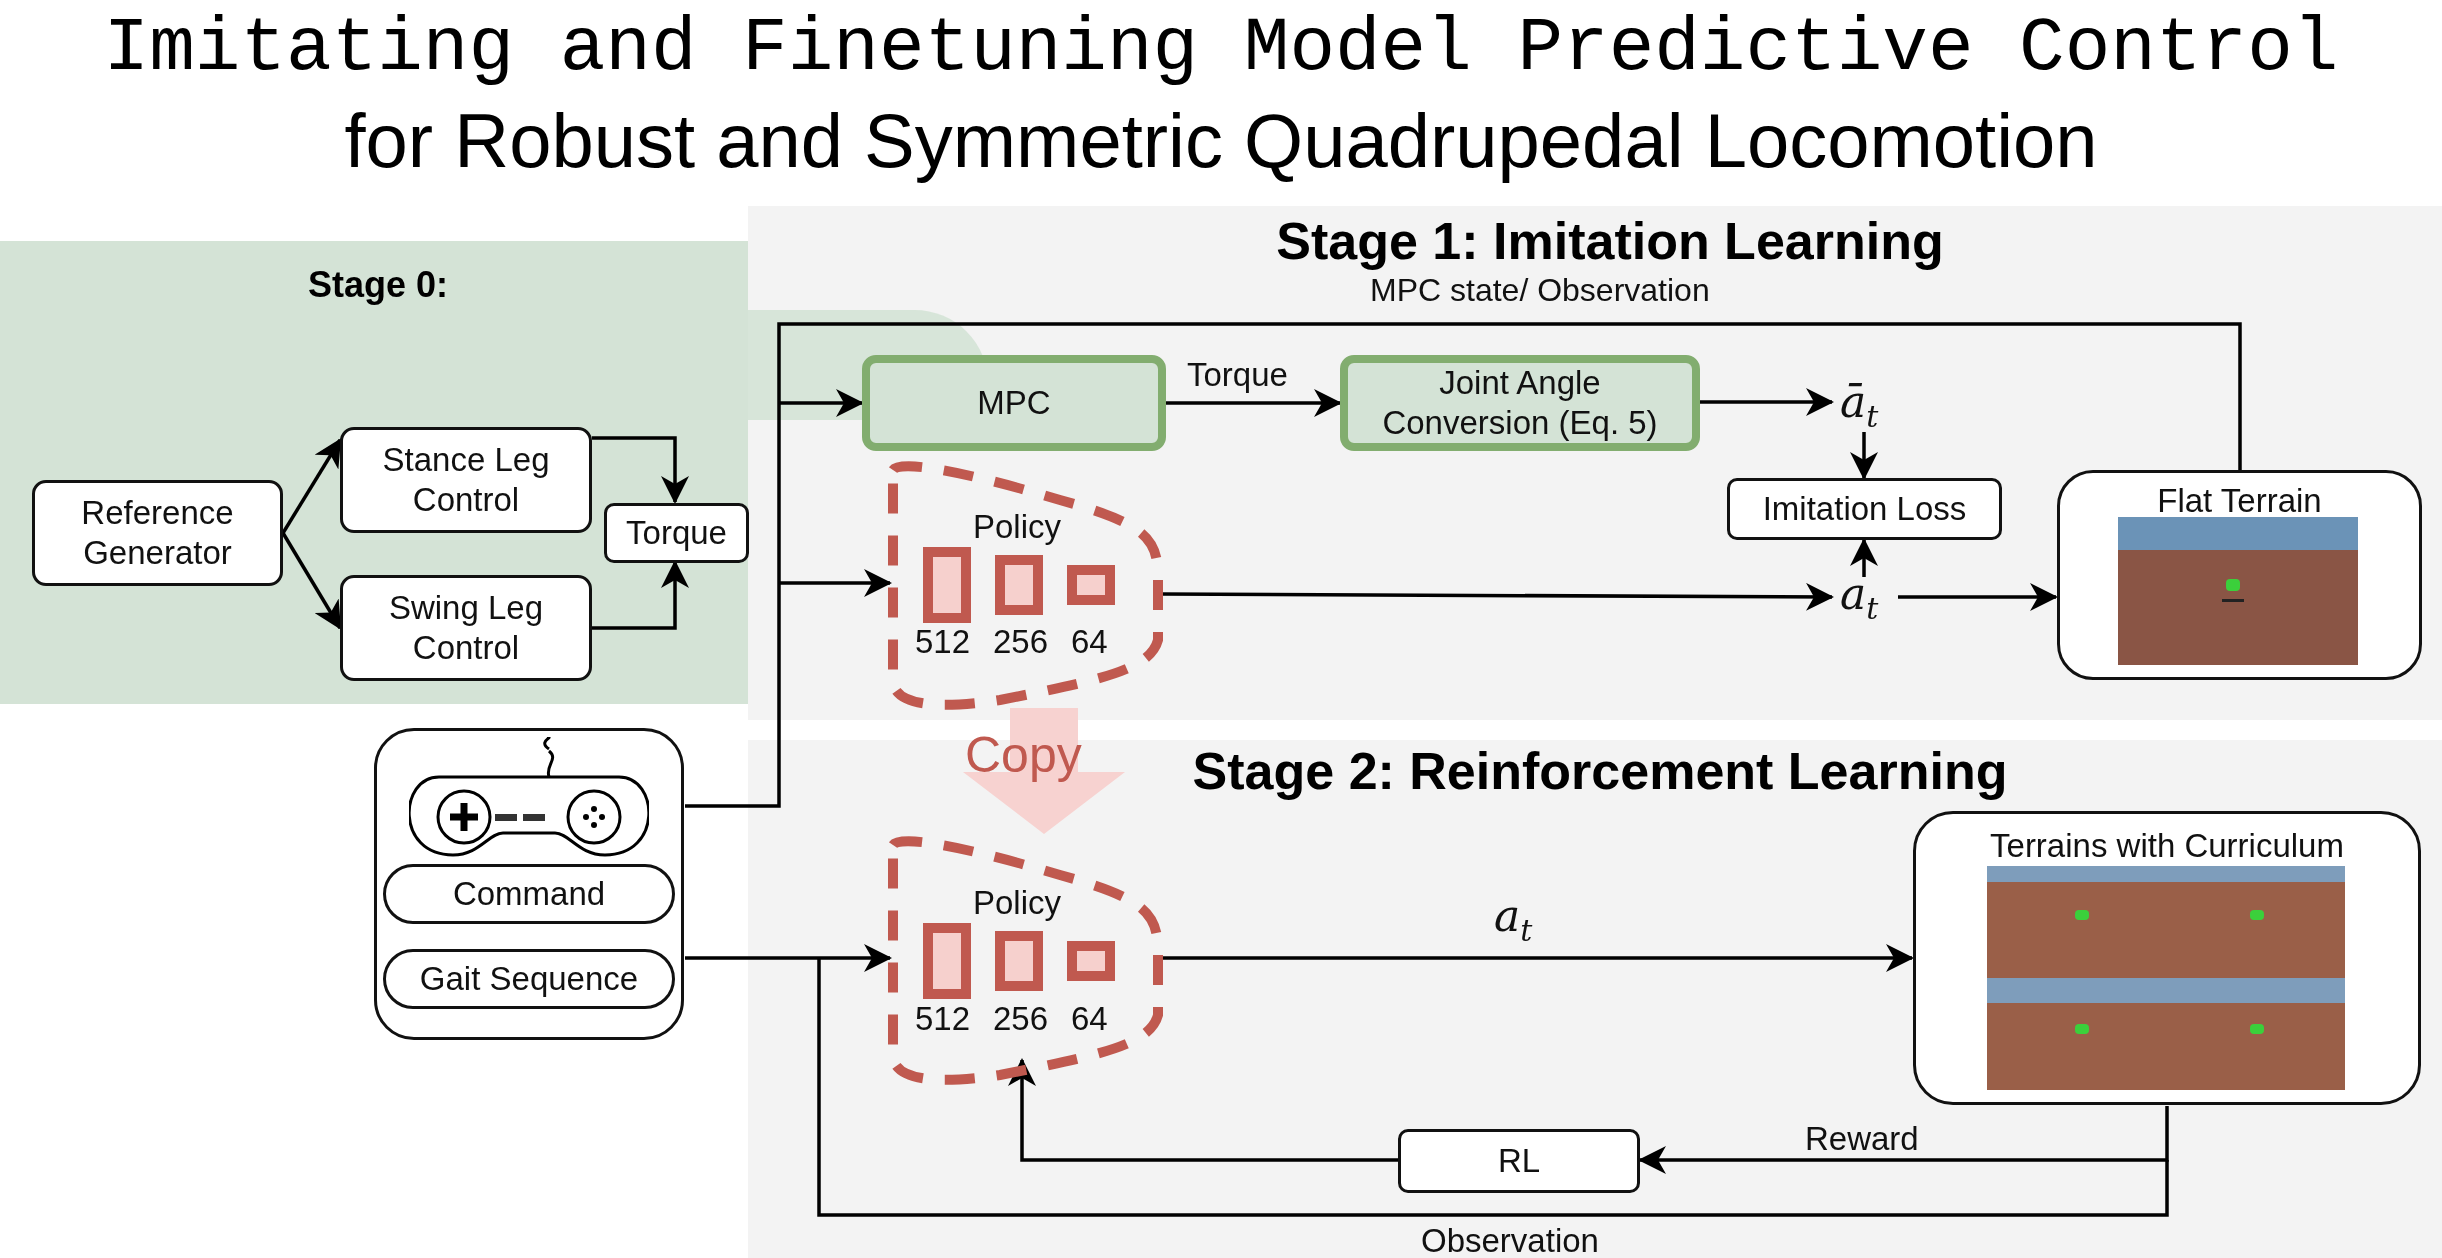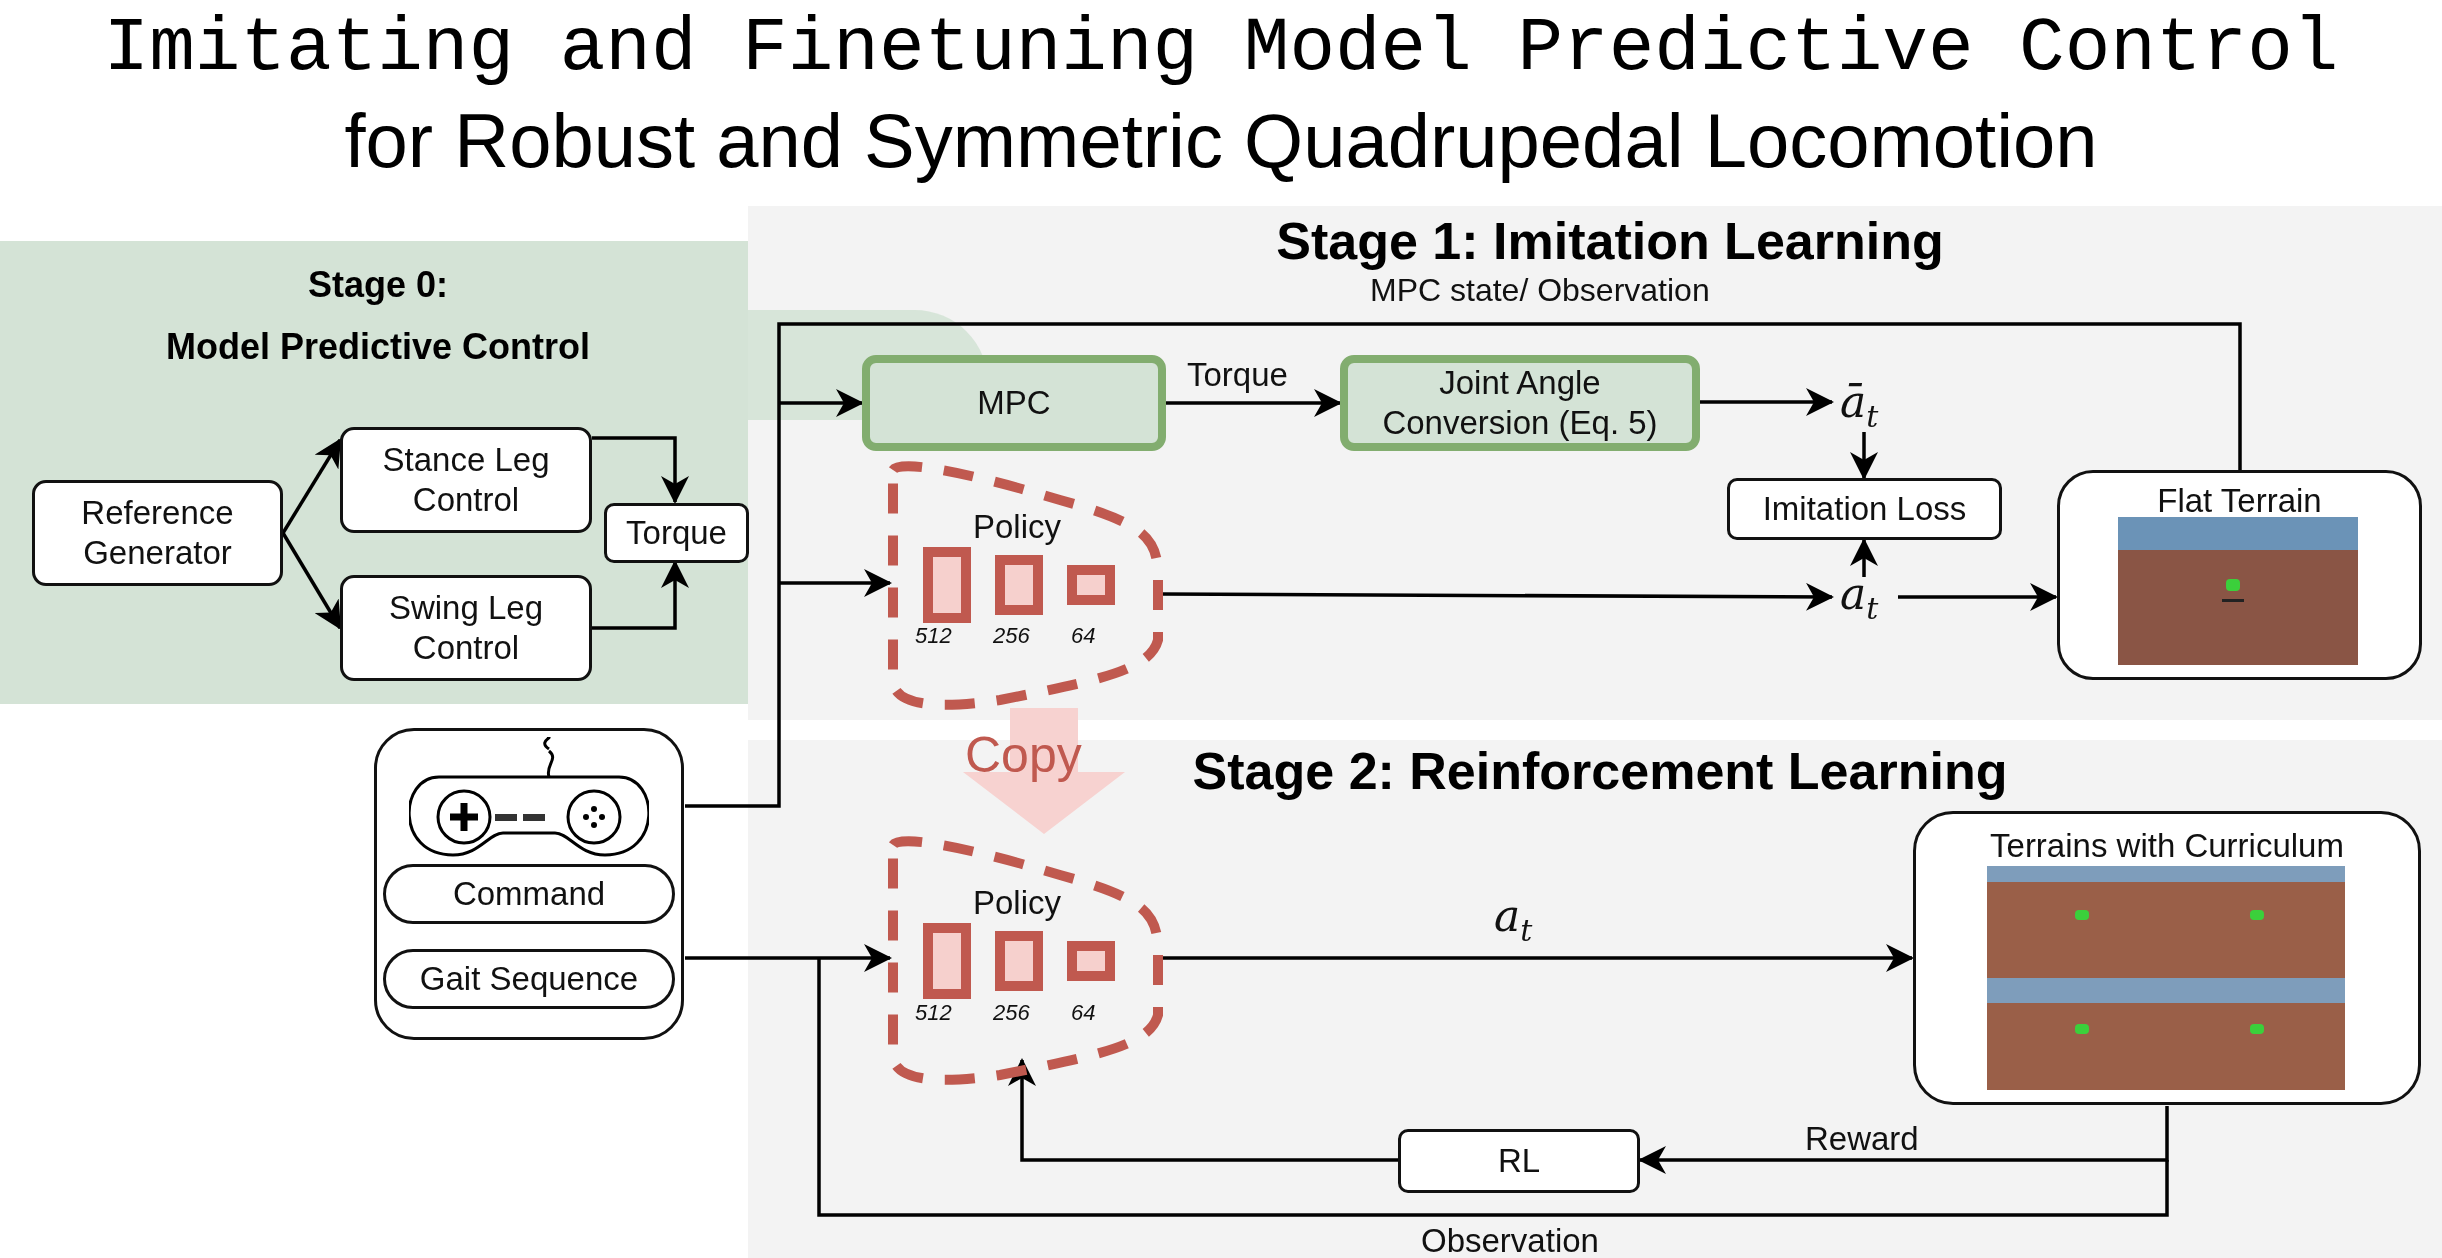--- a/index.html
+++ b/index.html
@@ -15,40 +15,39 @@
   .stage-title { position:absolute; font-weight:bold; color:#000; text-align:center; white-space:nowrap; }
   .box { position:absolute; box-sizing:border-box; background:#fff; border:3px solid #111;
          border-radius:14px; display:flex; align-items:center; justify-content:center;
          text-align:center; font-size:33px; line-height:40px; }
   .gbox { position:absolute; box-sizing:border-box; background:#d4e3d6; border:8px solid #82ad6f;
           border-radius:14px; display:flex; align-items:center; justify-content:center;
           text-align:center; font-size:33px; line-height:40px; }
   .lbl { position:absolute; font-size:33px; white-space:nowrap; }
   .math { position:absolute; font-family:"DejaVu Serif", serif; font-style:italic; font-size:44px; white-space:nowrap; }
   .math sub { font-size:30px; vertical-align:-10px; }
-  .pnum { position:absolute; font-size:22px; white-space:nowrap;font-style:italic; }
+  .pnum { position:absolute; font-size:33px; white-space:nowrap; }
   .scene { position:absolute; box-sizing:border-box; overflow:hidden; }
   svg.overlay { position:absolute; left:0; top:0; }
   .copy-label { position:absolute; font-size:50px; color:#c0594f; white-space:nowrap; }
 </style>
 </head>
 <body>
 
 <div class="title-line" style="top:4px;font-family:Liberation Mono, monospace;">Imitating and Finetuning Model Predictive Control</div>
 <div class="title-line" style="top:96px;">for Robust and Symmetric Quadrupedal Locomotion</div>
 
 <div class="panel" id="stage1-panel"></div>
 <div class="panel" id="stage2-panel"></div>
 <div class="panel" id="stage0-panel"></div>
 
 <div class="abs" style="left:748px;top:310px;width:240px;height:110px;background:#d4e3d6;border-radius:0 120px 60px 0;opacity:0.9;"></div>
 
 <div class="stage-title" style="left:4px;top:254px;width:748px;font-size:36px;line-height:62px;">
   <div>Stage 0:</div>
-  <div>Model Predictive Control</div>
 </div>
 <div class="stage-title" style="left:1160px;top:210px;width:900px;font-size:52px;line-height:62px;">Stage 1: Imitation Learning</div>
 <div class="lbl" style="left:1370px;top:272px;font-size:32px;">MPC state/ Observation</div>
 <div class="stage-title" style="left:1130px;top:740px;width:940px;font-size:52px;line-height:62px;">Stage 2: Reinforcement Learning</div>
 
 <svg class="overlay" width="2442" height="1258">
   <defs>
     <marker id="ah" viewBox="0 0 20 20" refX="18" refY="10" markerWidth="20" markerHeight="20" markerUnits="userSpaceOnUse" orient="auto">
       <path d="M0,0 L20,10 L0,20 L6,10 Z" fill="#000"></path>
     </marker>

